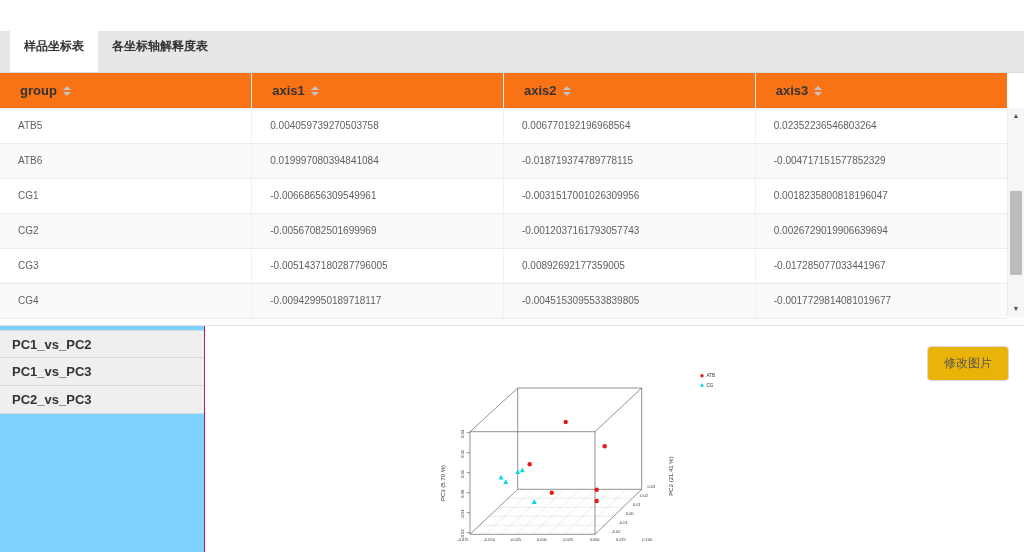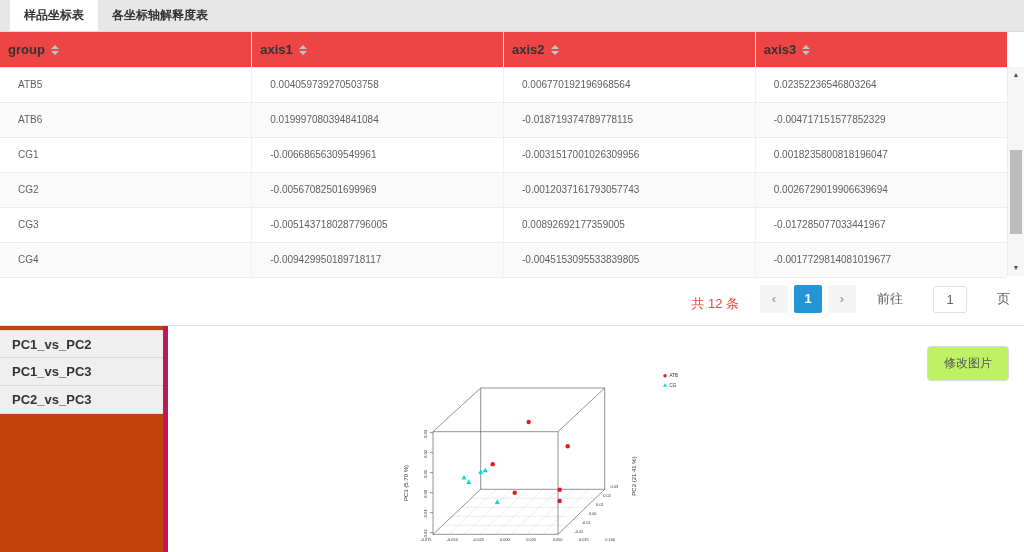--- a/index.html
+++ b/index.html
@@ -1,31 +1,31 @@
 <!DOCTYPE html>
 <html><head>
 <meta charset="utf-8">
 <style>
   * { box-sizing: border-box; margin: 0; padding: 0; }
   html, body { width: 1024px; height: 552px; background: #fff; overflow: hidden;
     font-family: "Liberation Sans", sans-serif; position: relative; }
 
   
-  .tab-bar { height: 32px; background: #e7e7e7; border-bottom: 1px solid #dadada;
-    display: flex; padding-left: 10px; }
+  .tab-bar { height: 42px; background: #e7e7e7; border-bottom: 1px solid #dadada;
+    display: flex; padding-left: 10px; margin-top: 31px; }
   .tab { padding: 0 14px; line-height: 30px; font-size: 12px; font-weight: bold;
     color: #333; cursor: pointer; white-space: nowrap; }
   .tab.active { background: #fff; }
 
   
   .table-area { position: relative; width: 1024px; }
   table.tbl { border-collapse: collapse; width: 1007px; table-layout: fixed; }
-  .tbl th { height: 35px; text-align: left; padding: 0 8px; font-size: 13px;
+  .tbl th { height: 35px; text-align: left; padding: 0 20px; font-size: 13px;
     font-weight: bold; color: #333; border-bottom: 1px solid #e8e8e8;
-    border-right: 1px solid #efefef; background: #ef4444; }
+    border-right: 1px solid #efefef; background: #f97316; }
   .tbl th:last-child { border-right: none; }
   .tbl td { height: 35px; padding: 0 18px; font-size: 10px; color: #5f5f5f;
     border-bottom: 1px solid #ececec; border-right: 1px solid #f1f1f1;
     overflow: hidden; white-space: nowrap; }
   .tbl td:last-child { border-right: none; }
   .tbl tbody tr:nth-child(even) td { background: #fafafa; }
   .carets { display: inline-flex; flex-direction: column; vertical-align: middle;
     margin-left: 6px; gap: 2px; }
   .carets i { width: 0; height: 0; border-left: 4px solid transparent;
     border-right: 4px solid transparent; display: block; }
@@ -51,30 +51,30 @@
     cursor: pointer; line-height: 28px; text-align: center; }
   .pg-btn.active { background: #2395d5; color: #fff; font-weight: bold; }
   .jump { color: #606266; margin-left: 18px; display: flex; align-items: center; gap: 23px; }
   .jump input { width: 34px; height: 27px; border: 1px solid #dcdfe6;
     border-radius: 3px; text-align: center; font-size: 13px; margin: 0 7px;
     color: #606266; outline: none; }
 
   
   .bottom { position: absolute; top: 325px; left: 0; right: 0; bottom: 0;
     border-top: 1px solid #e3e3e3; display: flex; }
-  .plot-list { width: 168px; background: #c2410c; border-right: 5px solid #be185d;
+  .plot-list { width: 205px; background: #7dd3fc; border-right: 1px solid #be185d;
     padding-top: 4px; }
   .plot-item { height: 28px; line-height: 27px; padding-left: 12px; font-size: 13px;
     font-weight: bold; color: #333; border-bottom: 1px solid #d9d9d9;
     cursor: pointer; background: #efefef; }
   .plot-item:first-child { border-top: 1px solid #d9d9d9; }
   .plot-item.selected { background: #fff; border: 2px solid #e60000; line-height: 24px; }
   .chart-panel { flex: 1; position: relative; background: #fff; }
   .edit-btn { position: absolute; top: 20px; right: 15px; padding: 8px 16px;
-    font-size: 12px; color: #555; background: #bef264; border: 1px solid #d9d9d9;
+    font-size: 12px; color: #555; background: #eab308; border: 1px solid #d9d9d9;
     border-radius: 4px; cursor: pointer; }
   #pca-plot { position: absolute; left: 225px; top: 35px; }
 </style>
 </head>
 <body>
 
 <div class="tab-bar">
   <div class="tab active">样品坐标表</div>
   <div class="tab">各坐标轴解释度表</div>
 </div>

